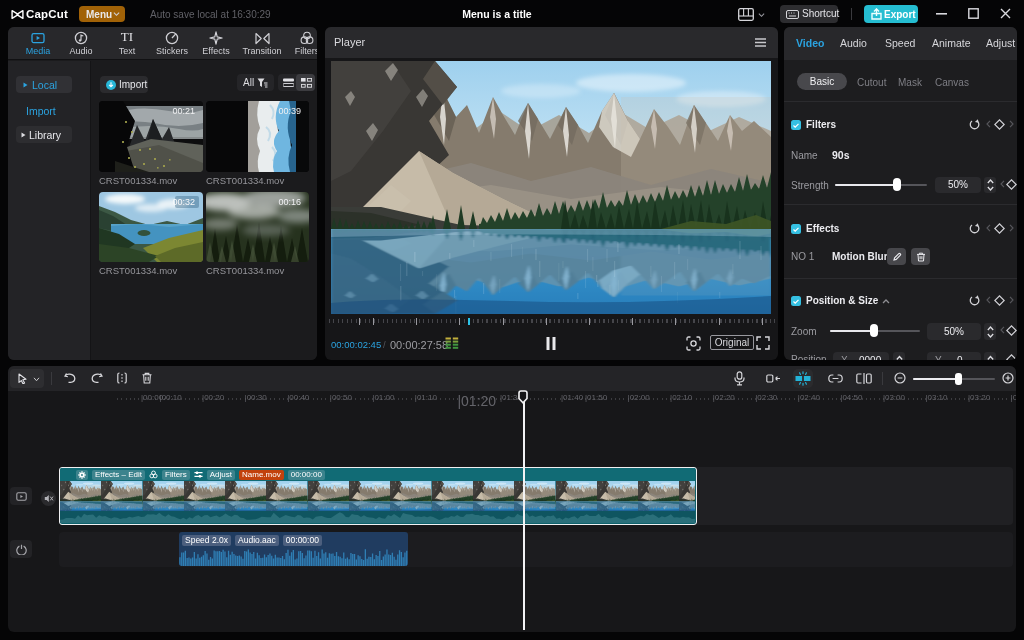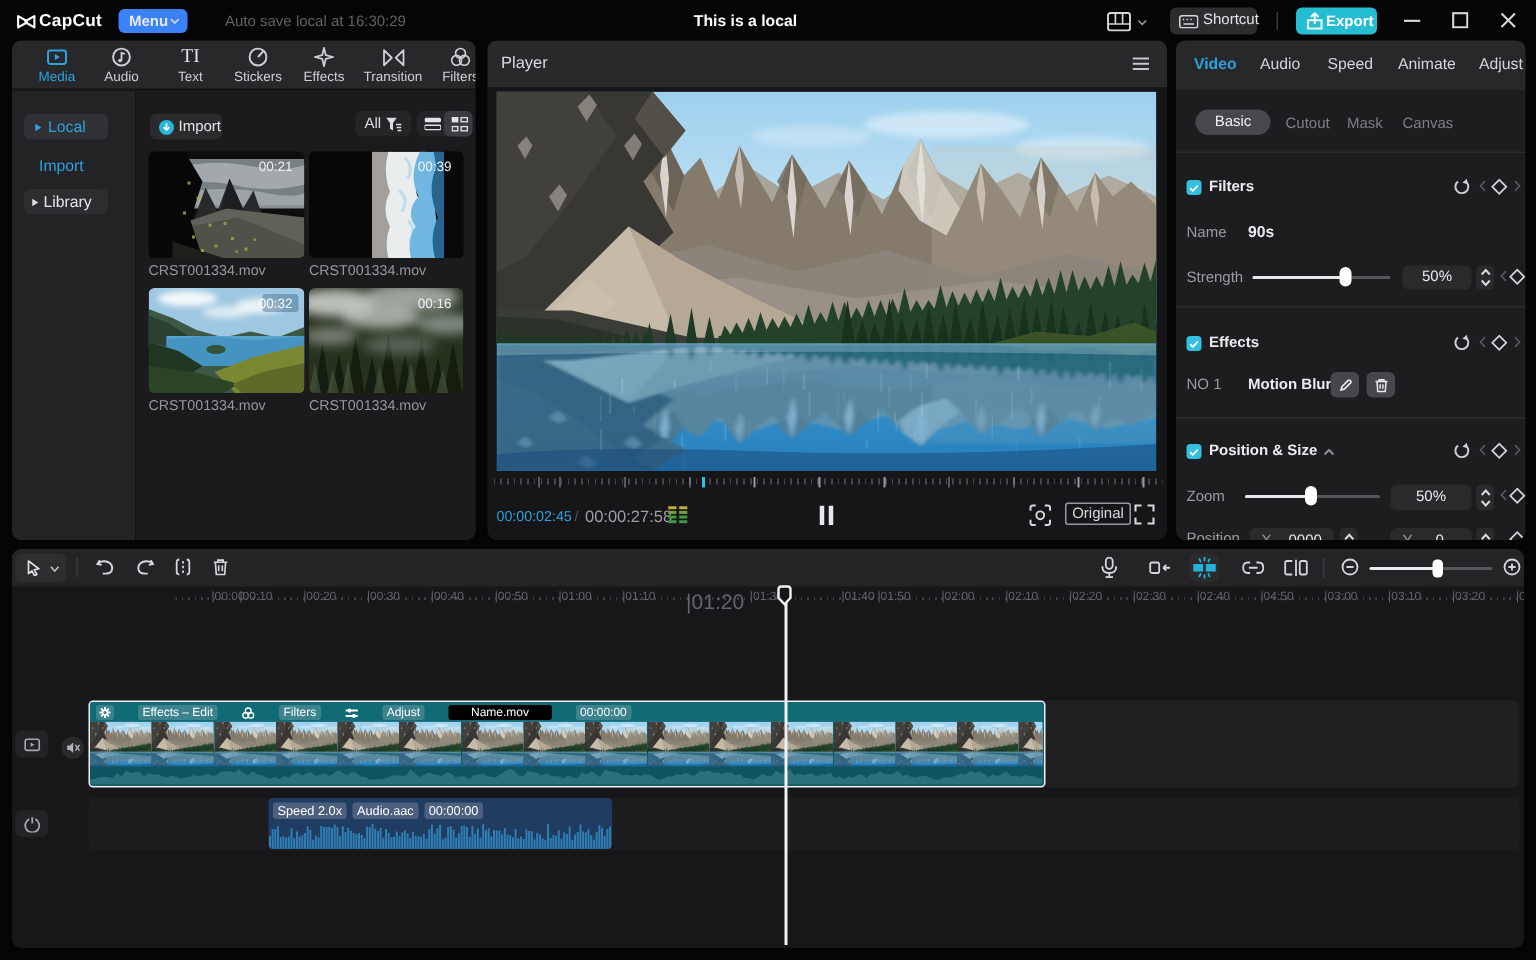--- a/index.html
+++ b/index.html
@@ -12,28 +12,28 @@
 </style>
 </head>
 <body>
 <div id="app">
 
 <div class="abs" id="topbar" style="left:0;top:0;width:1024px;height:28px;background:#050506;">
   <svg class="abs" style="left:11px;top:8px" width="13" height="13" viewBox="0 0 24 24">
     <path d="M2 5 L11 10.2 L11 13.8 L2 19 Z M22 5 L13 10.2 L13 13.8 L22 19 Z" fill="none" stroke="#fff" stroke-width="2.6" stroke-linejoin="round"></path>
   </svg>
   <div class="abs" style="left:26px;top:7.5px;font-size:11.5px;font-weight:bold;color:#fff;letter-spacing:.2px;">CapCut</div>
-  <div class="abs" style="left:79px;top:6px;width:46px;height:16px;background:#3b82f6;border-radius:4px;">
+  <div class="abs" style="left:79px;top:6px;width:46px;height:16px;background:#a16207;border-radius:4px;">
     <span class="abs" style="left:7px;top:2.5px;font-size:10px;font-weight:bold;color:#e8e8ea;">Menu</span>
     <svg class="abs" style="left:34px;top:5px" width="7" height="6" viewBox="0 0 8 6">
           <path d="M1 1.5 L4 4.5 L7 1.5" stroke="#cfcfd4" stroke-width="1.3" fill="none"></path>
         </svg>
   </div>
   <div class="abs" style="left:150px;top:9px;font-size:10px;color:#616167;">Auto save local at 16:30:29</div>
-  <div class="abs" style="left:437px;top:8px;width:120px;text-align:center;font-size:10.5px;font-weight:bold;color:#fff;">This is a local</div>
+  <div class="abs" style="left:437px;top:8px;width:120px;text-align:center;font-size:10.5px;font-weight:bold;color:#fff;">Menu is a title</div>
 
   <svg class="abs" style="left:738px;top:8px" width="16" height="13" viewBox="0 0 16 13">
     <rect x="0.7" y="0.7" width="14.6" height="11.6" rx="1.5" fill="none" stroke="#d6d6da" stroke-width="1.3"></rect>
     <line x1="0.7" y1="8" x2="15.3" y2="8" stroke="#d6d6da" stroke-width="1.1"></line>
     <line x1="5.6" y1="0.7" x2="5.6" y2="8" stroke="#d6d6da" stroke-width="1.1"></line>
     <line x1="10.4" y1="0.7" x2="10.4" y2="8" stroke="#d6d6da" stroke-width="1.1"></line>
   </svg>
   <svg class="abs" style="left:758px;top:12px" width="7" height="6" viewBox="0 0 8 6">
         <path d="M1 1.5 L4 4.5 L7 1.5" stroke="#9a9aa0" stroke-width="1.2" fill="none"></path>
       </svg>
@@ -569,21 +569,21 @@
           </svg>
     </div>
     <div class="abs" style="left:2px;top:135px;width:22px;height:18px;background:#232326;border-radius:4px;">
       <svg class="abs" style="left:5.5px;top:3.5px" width="11" height="11" viewBox="0 0 11 11">
             <path d="M3.4 2.1 A4.7 4.7 0 1 0 7.6 2.1 M5.5 0.8 V5" fill="none" stroke="#a6a6ab" stroke-width="1.2"></path>
           </svg>
     </div>
 
     <div class="abs" style="left:51px;top:62px;width:638px;height:58px;border:1.5px solid #f0f0f2;border-radius:3px;overflow:hidden;background:#0e616b;">
       <div class="abs" style="left:0;top:0;width:635px;height:13px;background:#116b75;"></div>
-      <div class="abs" style="left:4px;top:1.5px;height:10px;display:flex;gap:16px;align-items:flex-end;">
+      <div class="abs" style="left:16px;top:1.5px;height:10px;display:flex;gap:4px;align-items:flex-start;">
         <span style="display:inline-flex;align-items:center;background:#3c838d;border-radius:2px;height:10px;padding:0 2px;">
               <svg width="8" height="8" viewBox="0 0 10 10">
                 <g stroke="#fff" stroke-width="1.6">
                   <line x1="5" y1="0.4" x2="5" y2="9.6"></line>
                   <line x1="0.4" y1="5" x2="9.6" y2="5"></line>
                   <line x1="1.8" y1="1.8" x2="8.2" y2="8.2"></line>
                   <line x1="8.2" y1="1.8" x2="1.8" y2="8.2"></line>
                 </g>
                 <circle cx="5" cy="5" r="2.6" fill="#fff"></circle>
                 <circle cx="5" cy="5" r="1.3" fill="#3c838d"></circle>
@@ -595,21 +595,21 @@
               <circle cx="4.4" cy="9.2" r="3" fill="none" stroke="#fff" stroke-width="1.4"></circle>
               <circle cx="9.6" cy="9.2" r="3" fill="none" stroke="#fff" stroke-width="1.4"></circle>
             </svg>
         <span style="background:#3c838d;border-radius:2px;font-size:8px;color:#fff;height:10px;line-height:10px;padding:0 3px;">Filters</span>
         <svg width="9" height="9" viewBox="0 0 10 10">
               <path d="M0.5 3 H9.5 M0.5 7 H9.5" stroke="#fff" stroke-width="1.4"></path>
               <rect x="2.2" y="1.6" width="2.4" height="2.8" rx="0.6" fill="#fff"></rect>
               <rect x="5.4" y="5.6" width="2.4" height="2.8" rx="0.6" fill="#fff"></rect>
             </svg>
         <span style="background:#3c838d;border-radius:2px;font-size:8px;color:#fff;height:10px;line-height:10px;padding:0 3px;">Adjust</span>
-        <span style="background:#000000;border-radius:2px;font-size:8px;color:#fff;height:10px;line-height:10px;padding:0 15px;">Name.mov</span>
+        <span style="background:#c2410c;border-radius:2px;font-size:8px;color:#fff;height:10px;line-height:10px;padding:0 3px;">Name.mov</span>
         <span style="background:#3c838d;border-radius:2px;font-size:8px;color:#fff;height:10px;line-height:10px;padding:0 3px;">00:00:00</span>
       </div>
       <div style="position:absolute;left:0;top:13px;width:635px;height:30px;display:flex;overflow:hidden;">
             <svg style="flex:0 0 41.3px" width="41.3" height="30" viewBox="0 0 440 250" preserveAspectRatio="none">
               <use href="#scene"></use>
             </svg>
 <svg style="flex:0 0 41.3px" width="41.3" height="30" viewBox="0 0 440 250" preserveAspectRatio="none">
               <use href="#scene"></use>
             </svg>
 <svg style="flex:0 0 41.3px" width="41.3" height="30" viewBox="0 0 440 250" preserveAspectRatio="none">

